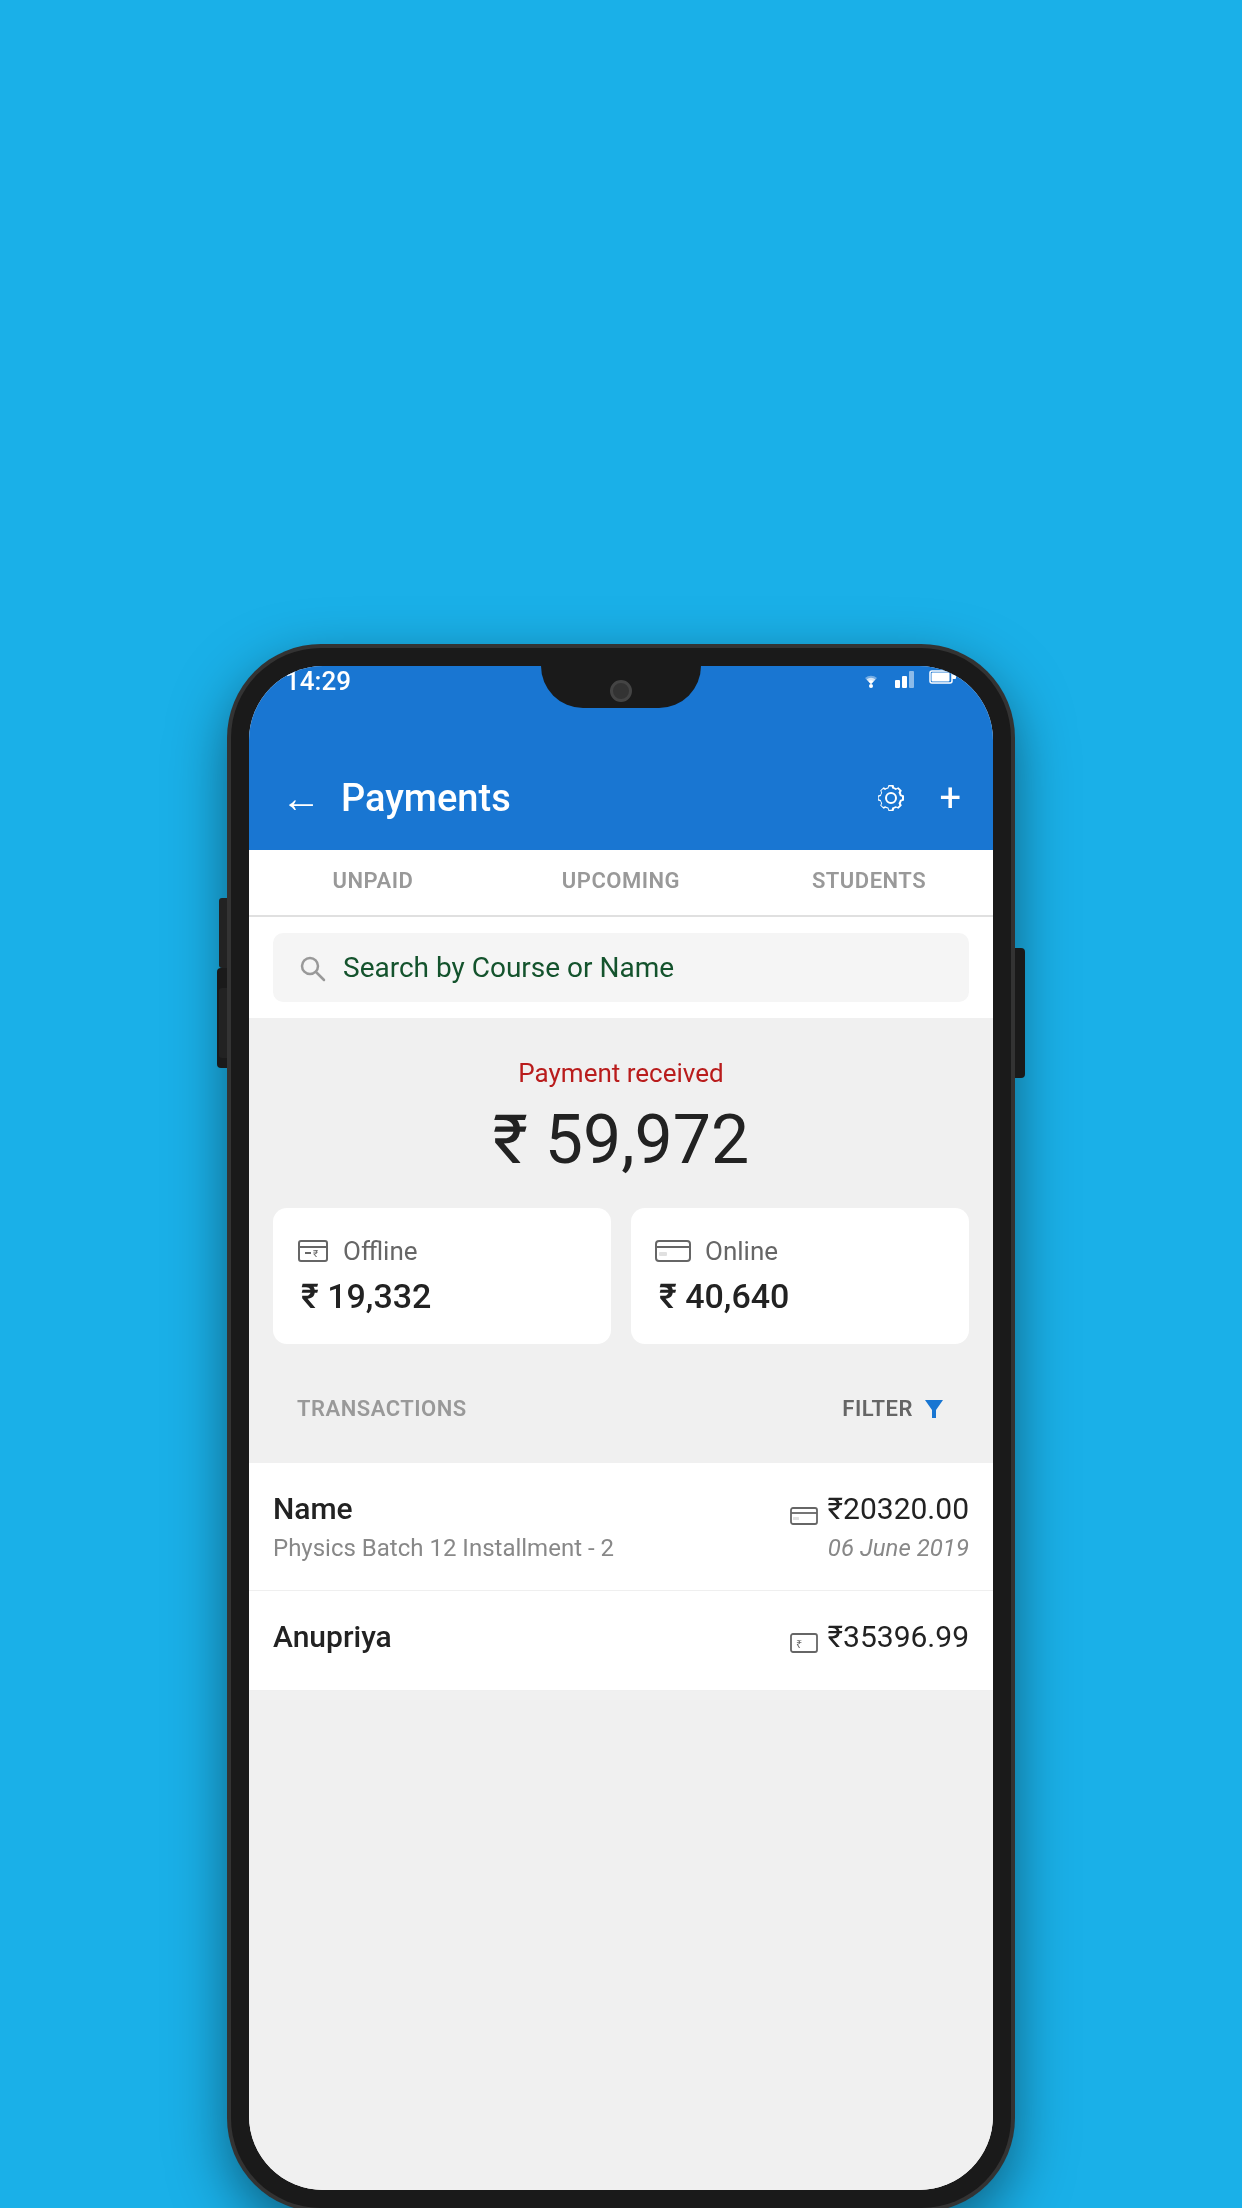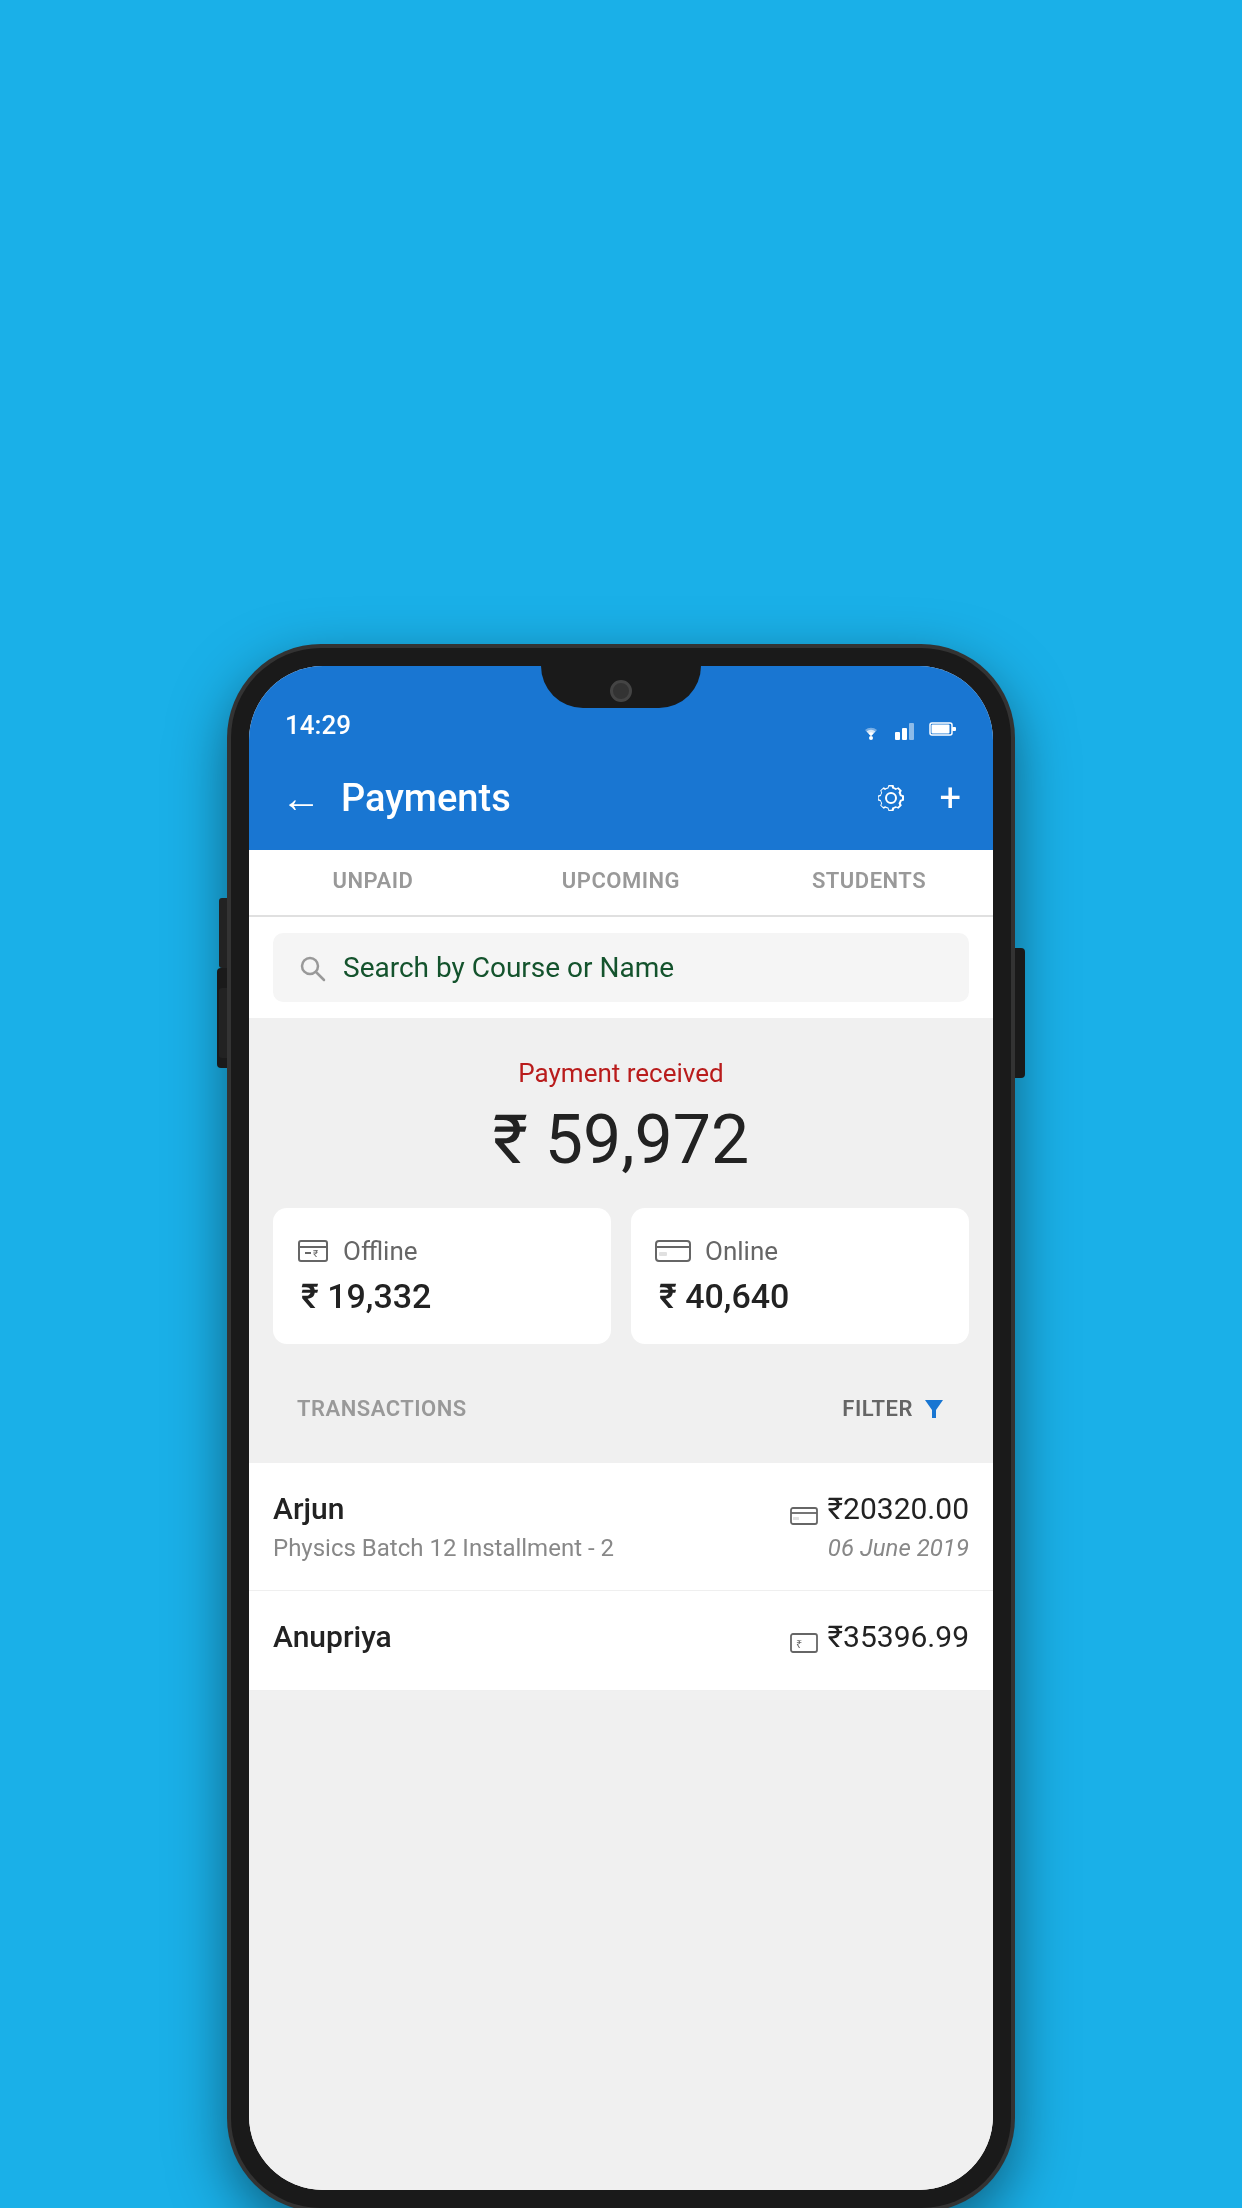--- a/index.html
+++ b/index.html
@@ -128,21 +128,21 @@
       width: 22px;
       height: 22px;
       background: #333;
       border-radius: 50%;
       border: 3px solid #444;
     }
     .status-bar {
       width: 100%;
       display: flex;
       justify-content: space-between;
-      align-items: flex-end;
+      align-items: flex-start;
       padding: 0 36px;
       height: 100%;
       position: relative;
       z-index: 2;
     }
     .status-time {
       color: #fff;
       font-size: 26px;
       font-weight: 500;
     }
@@ -481,21 +481,21 @@
                   <polygon points="2,2 20,2 13,12 13,20 9,20 9,12"></polygon>
                 </svg>
               </div>
             </div>
           </div>
 
           <div class="transactions-list">
 
             <div class="transaction-item">
               <div class="transaction-row1">
-                <span class="transaction-name">Arjun</span>
+                <span class="transaction-name">Name</span>
                 <div class="transaction-amount-wrap">
 
                   <svg width="28" height="20" viewBox="0 0 28 20" fill="none" stroke="#666" stroke-width="1.8">
                     <rect x="1" y="2" width="26" height="16" rx="2"></rect>
                     <line x1="1" y1="7" x2="27" y2="7"></line>
                     <rect x="3" y="11" width="6" height="3" rx="0.5" fill="#e0e0e0" stroke="none"></rect>
                   </svg>
                   <span class="transaction-amount">₹20320.00</span>
                 </div>
               </div>

